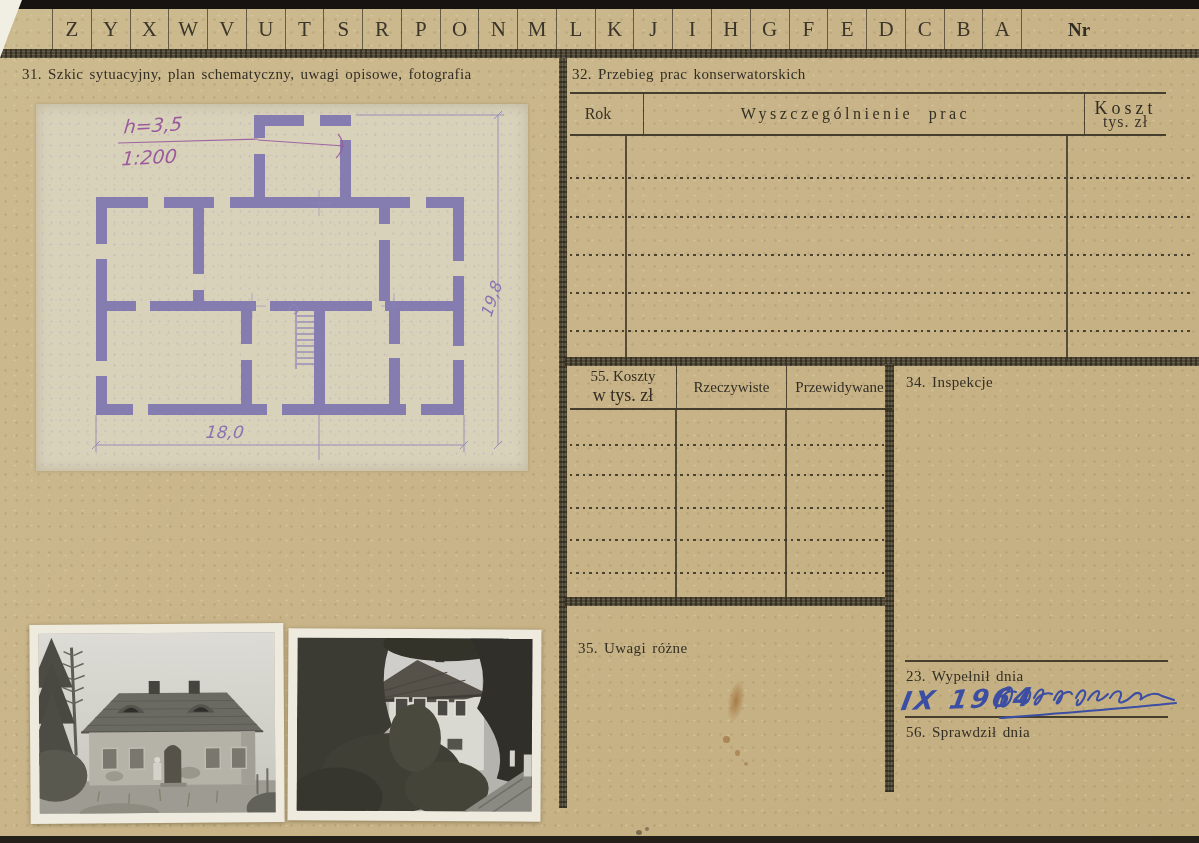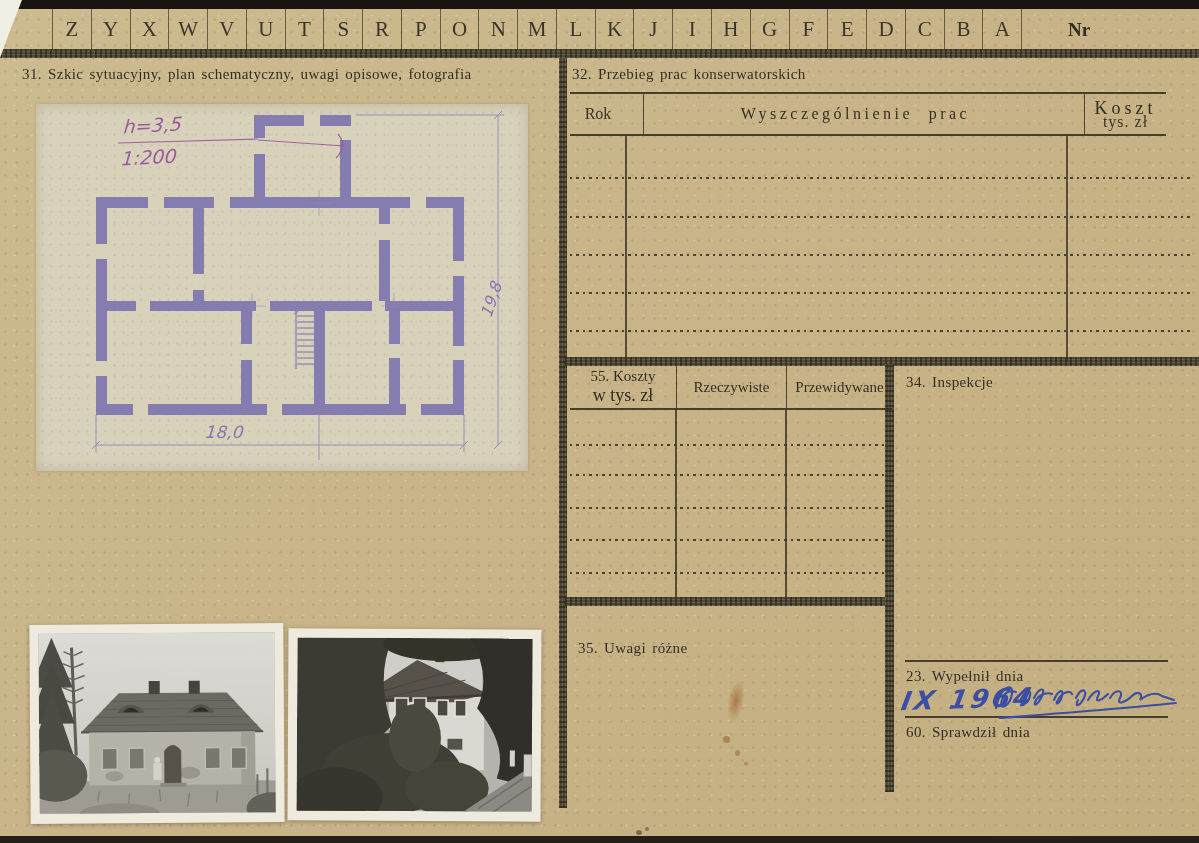--- a/index.html
+++ b/index.html
@@ -395,15 +395,15 @@
       <path d="M30 24 C34 12 42 10 40 18 C38 26 32 28 34 22"></path>
       <path d="M44 20 C50 8 56 10 52 18 C48 27 42 30 46 22 C50 16 58 14 62 16"></path>
       <path d="M64 22 C68 12 74 10 72 18 C70 26 64 28 68 22 C72 14 80 12 82 16"></path>
       <path d="M86 20 C92 8 98 12 94 20 C90 28 84 30 88 22"></path>
       <path d="M98 22 C104 12 112 10 108 18 C104 26 112 22 118 16"></path>
       <path d="M120 20 C126 10 134 12 130 20 C126 28 136 24 142 18 C148 12 154 16 150 22 C158 16 166 14 172 18 L184 22"></path>
       <path d="M10 40 C60 36 140 30 186 25"></path>
     </g>
   </svg>
   <div class="abs rule" style="left:905px;top:716px;width:263px;height:2px;"></div>
-  <div class="abs sec-title" style="left:906px;top:724px;">60. Sprawdził dnia</div>
+  <div class="abs sec-title" style="left:906px;top:724px;">56. Sprawdził dnia</div>
 
 </div>
 
 </body></html>

